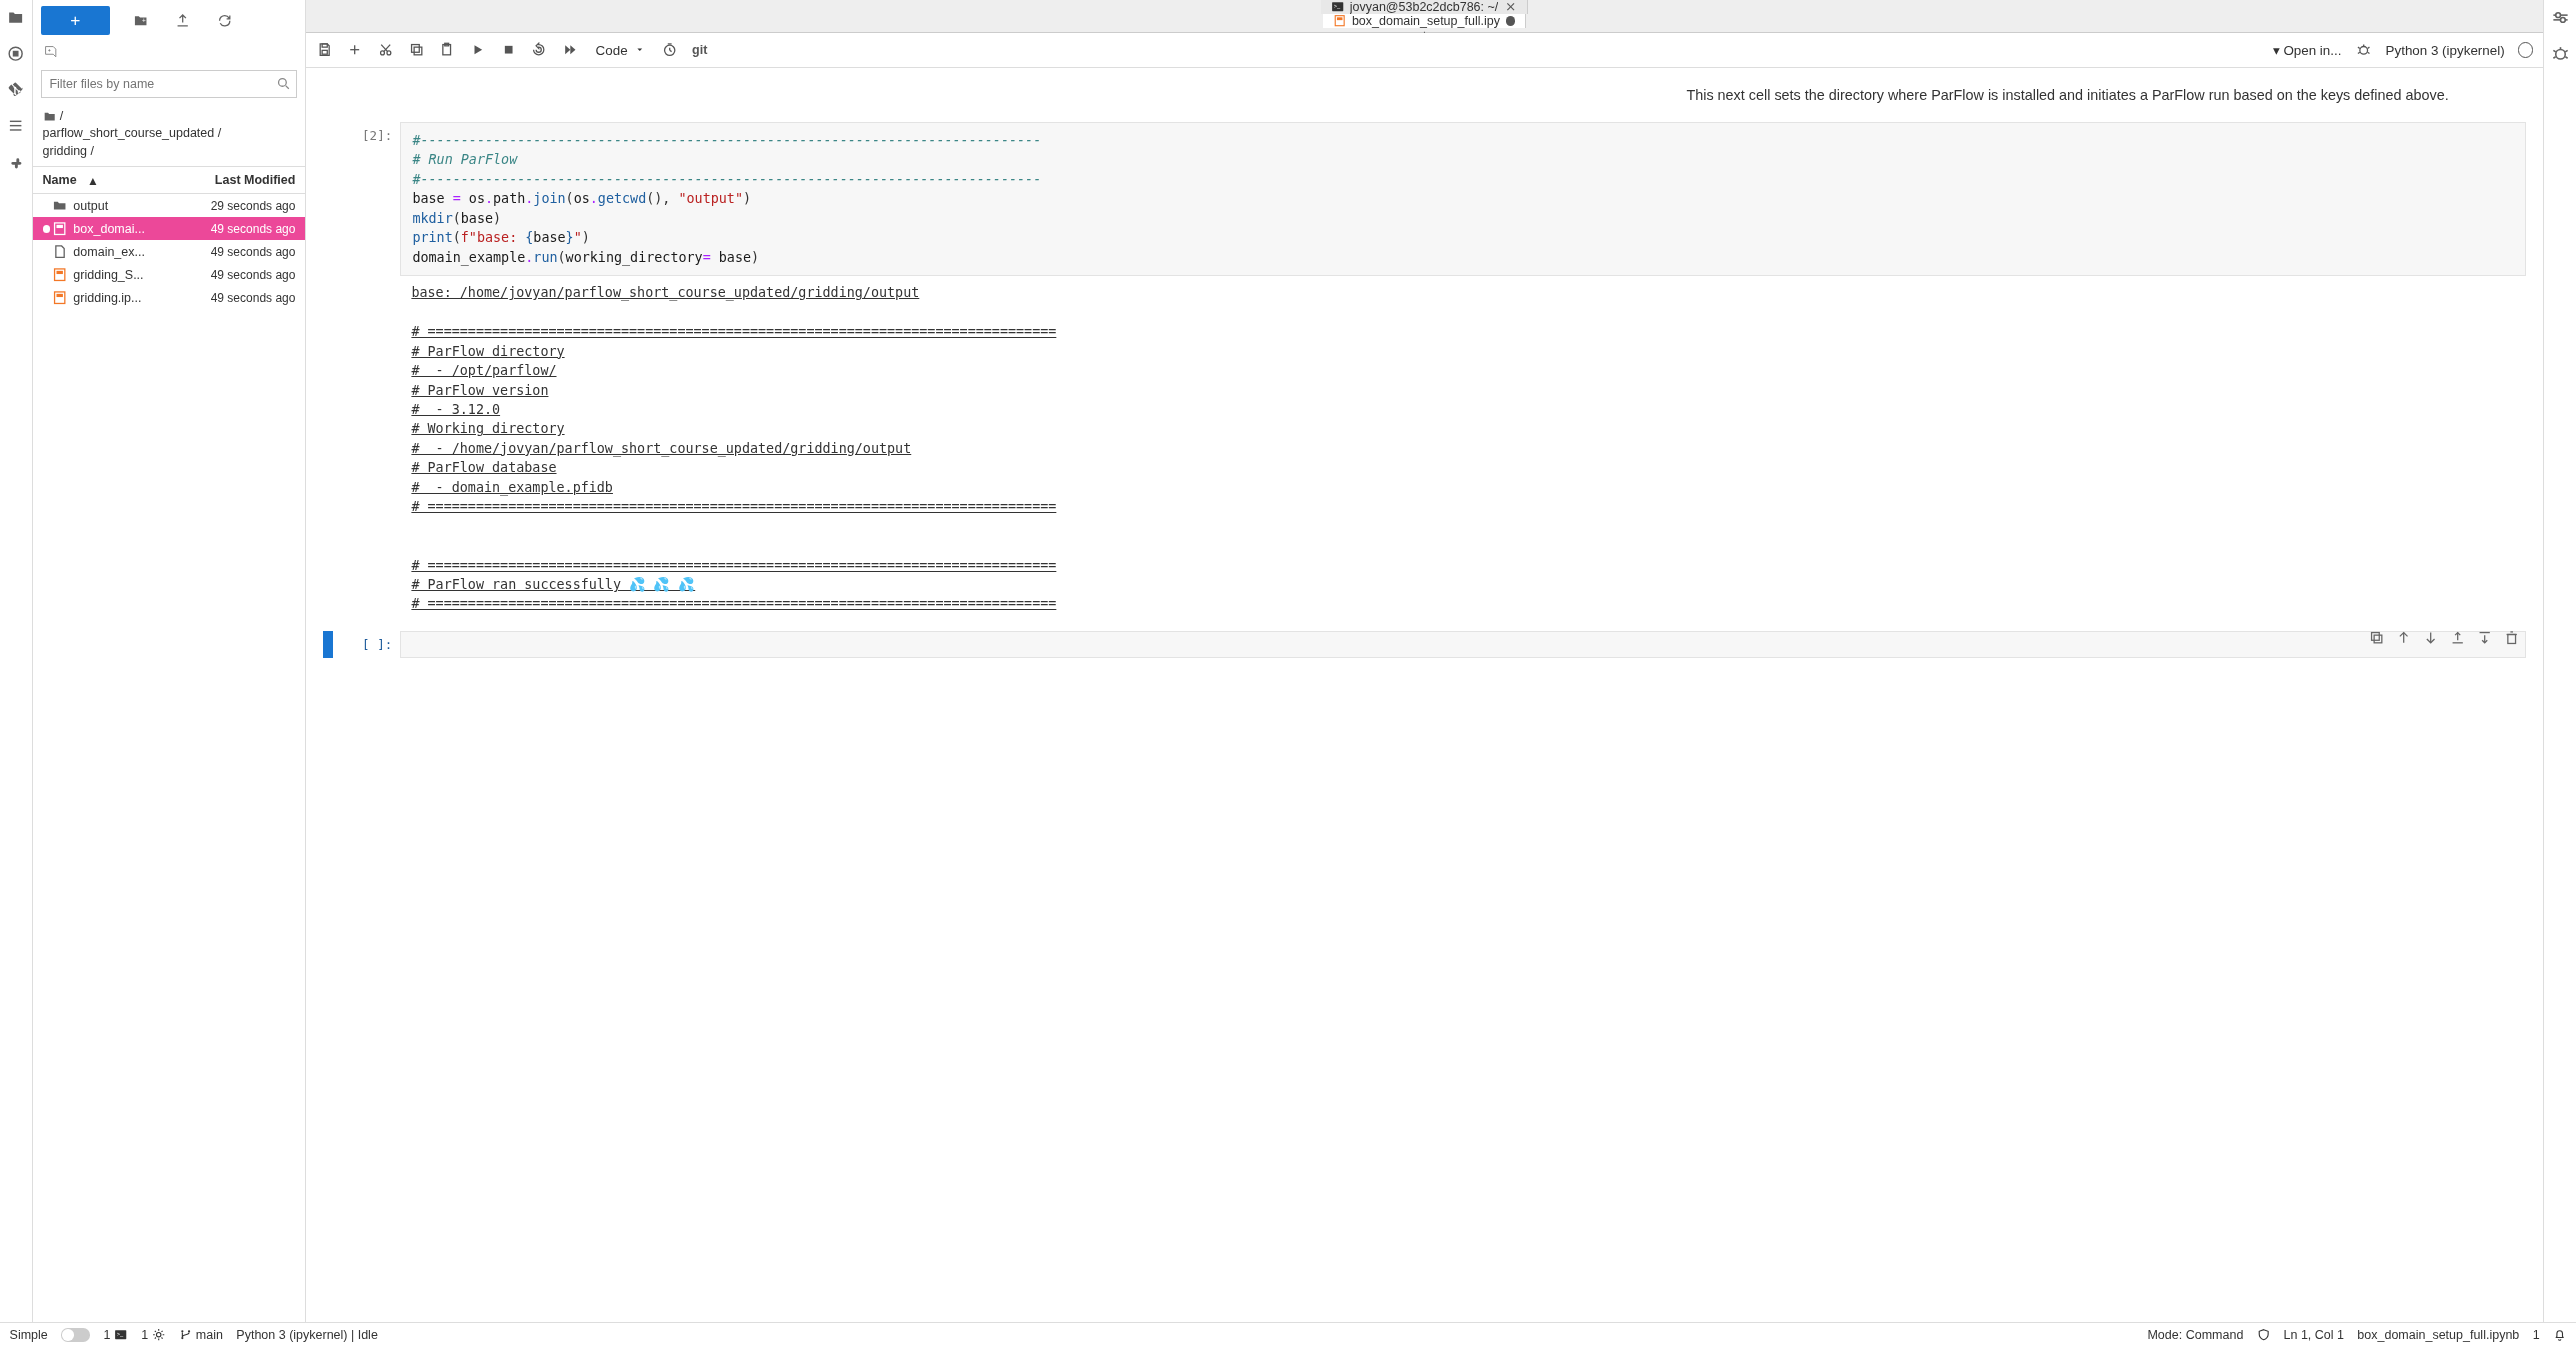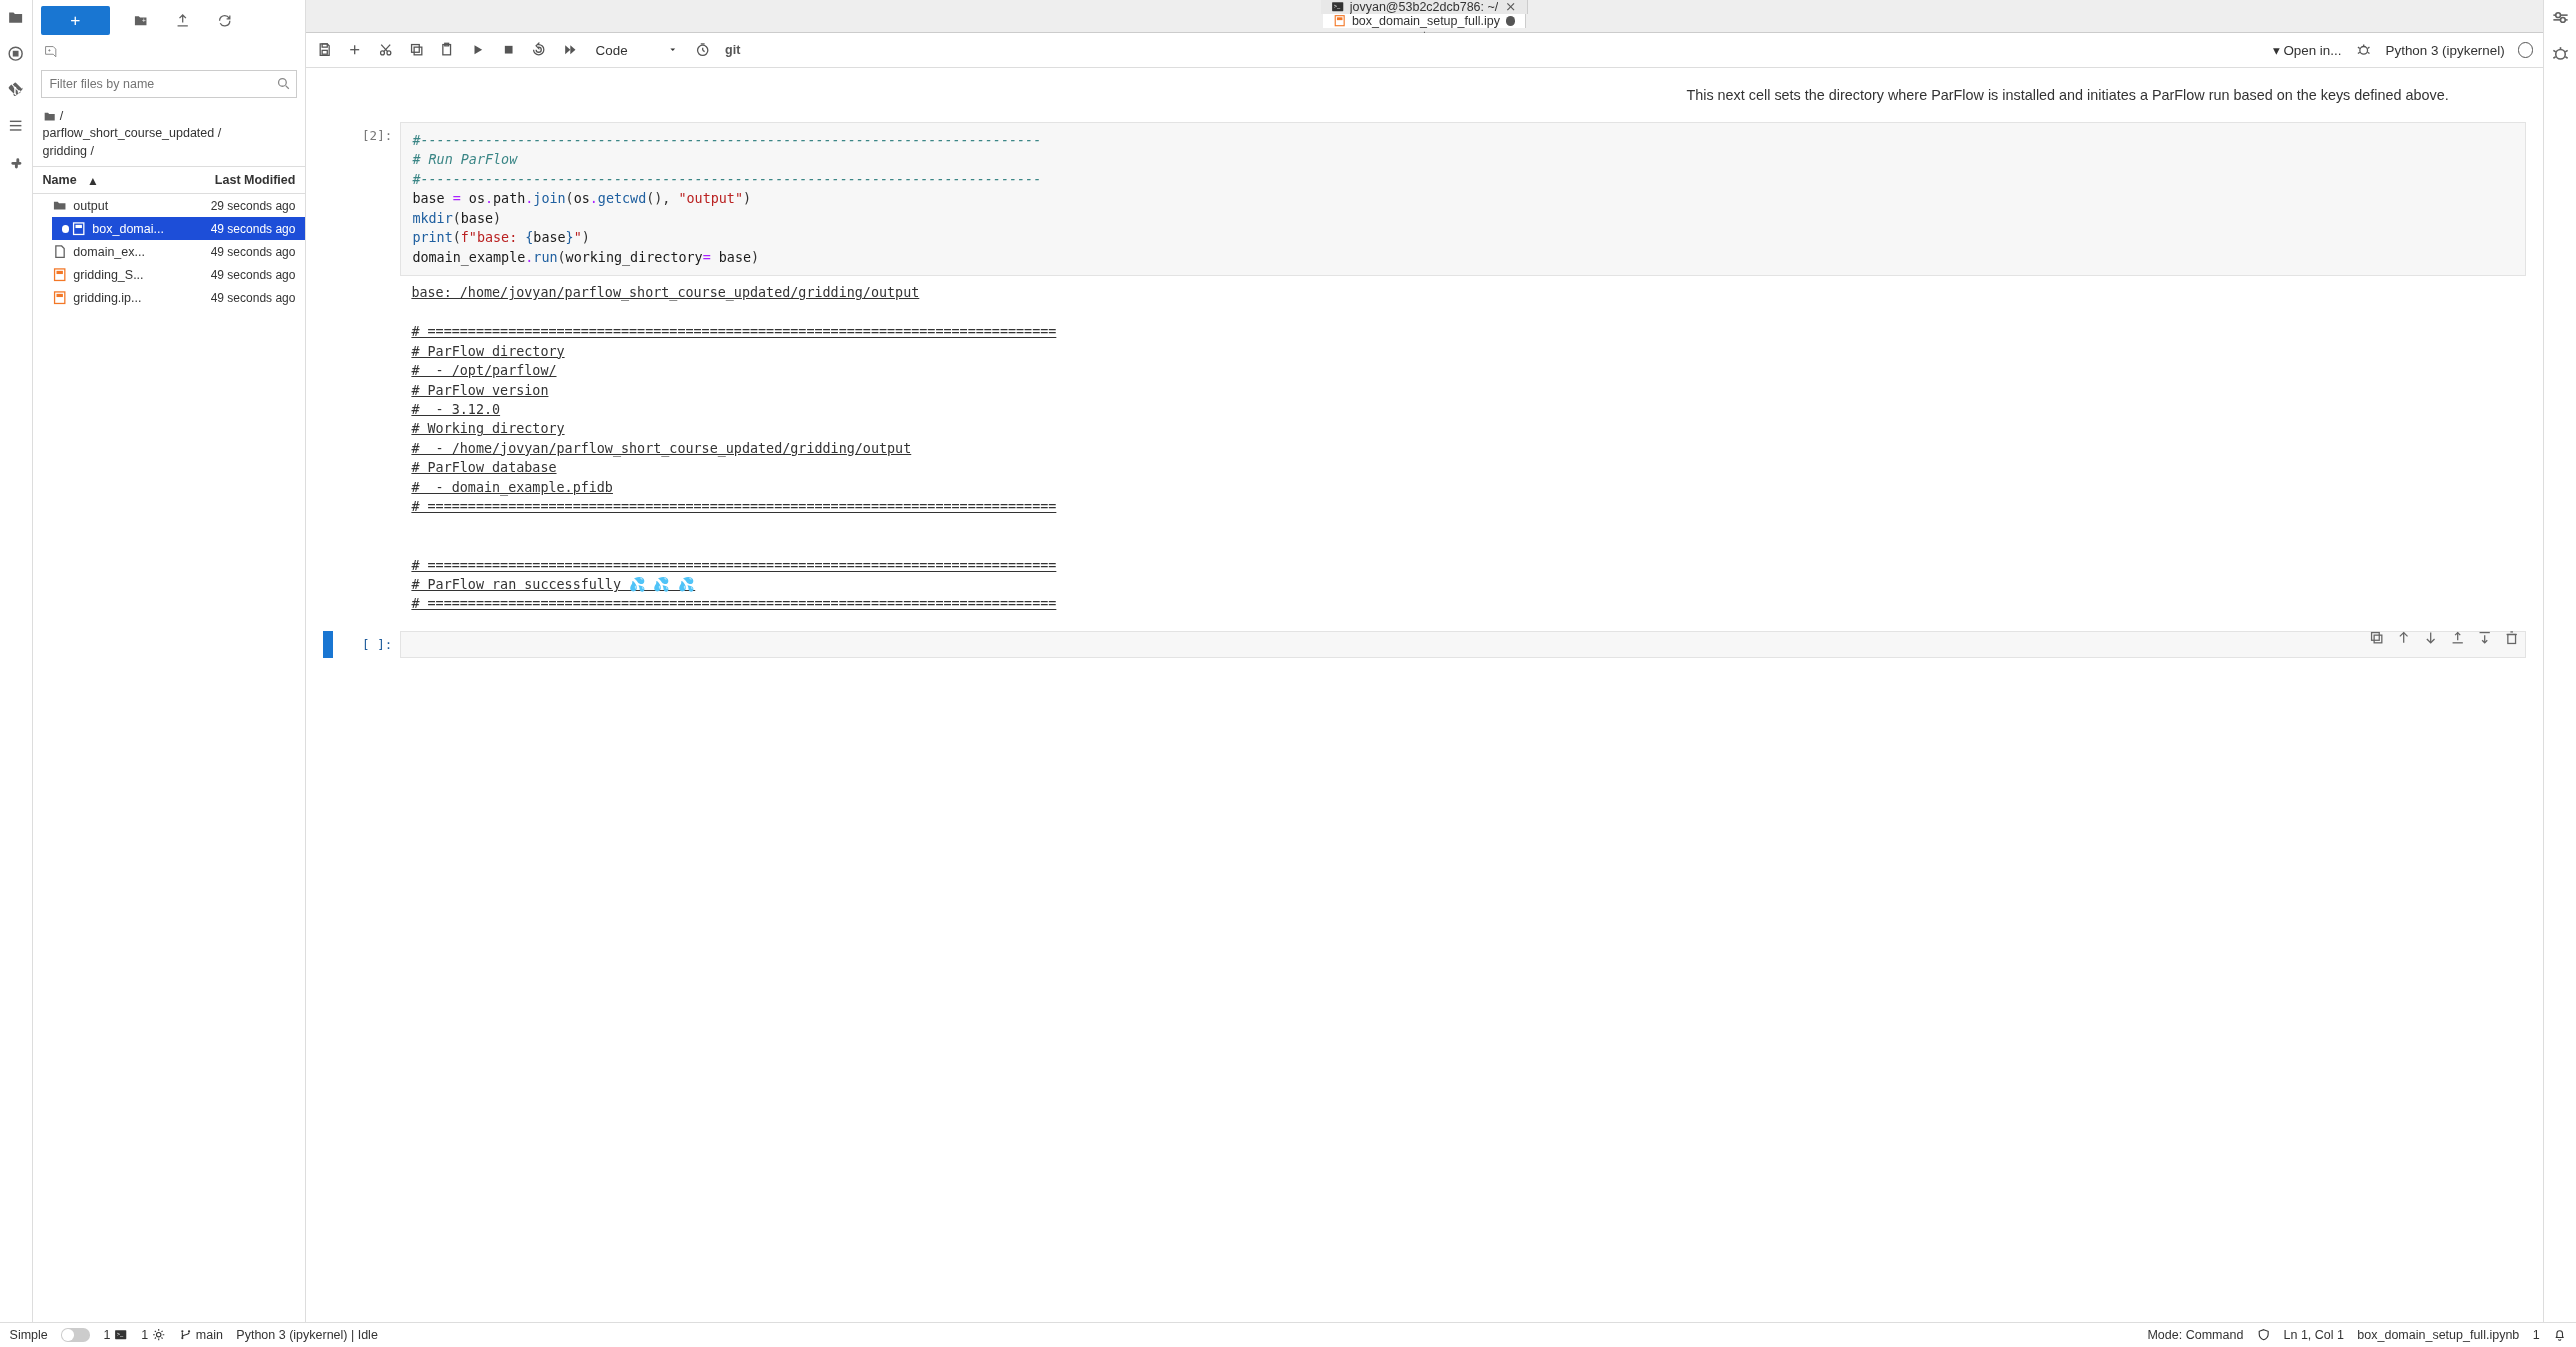--- a/index.html
+++ b/index.html
@@ -29,42 +29,42 @@
 .fp-filter .filter-wrap { position: relative; }
 .fp-filter input { width: 100%; padding: 5.8px 27px 5.8px 7.7px; border: 1px solid #ccc; font-size: 12.5px; }
 .fp-filter .search-icon { position: absolute; right: 5.8px; top: 5.8px; color: #888; }
 .fp-crumb { padding: 5.8px 9.6px; font-size: 12.5px; line-height: 1.4; }
 .fp-crumb .folder-icon { vertical-align: middle; margin-right: 3.8px; }
 .fp-header { display: flex; border-top: 1px solid #ddd; border-bottom: 1px solid #ddd; font-weight: 600; }
 .fp-header .col-name { flex: 1; padding: 5.8px 9.6px; display: flex; align-items: center; gap: 13px; }
 .fp-header .col-mod { width: 125px; padding: 5.8px 9.6px; text-align: right; }
 .fp-list { flex: 1; overflow-y: auto; }
 .fp-row { display: flex; align-items: center; padding: 3.8px 9.6px; cursor: pointer; }
-.fp-row.selected { background: #1d4ed8; color: #fff; margin-left: 19px; }
+.fp-row.selected { background: #ec4899; color: #fff; }
 .fp-row .dot { width: 7.7px; height: 7.7px; border-radius: 50%; background: #1976d2; margin-right: 1.9px; flex-shrink: 0; visibility: hidden; }
 .fp-row.selected .dot { background: #fff; visibility: visible; }
 .fp-row .fi { width: 15.4px; height: 15.4px; margin-right: 5.8px; flex-shrink: 0; display: flex; align-items: center; justify-content: center; }
 .fp-row .fname { flex: 1; white-space: nowrap; overflow: hidden; text-overflow: ellipsis; }
 .fp-row .fmod { width: 115px; text-align: right; font-size: 12px; }
 
 .editor-area { flex: 1; display: flex; flex-direction: column; min-width: 0; background: #f7f7f7; }
 .tabbar { display: flex; align-items: center; background: #eee; border-bottom: 1px solid #ccc; height: 33px; flex-direction: column; }
 .tab { display: flex; align-items: center; padding: 0 9.6px; height: 100%; border-right: 1px solid #ccc; background: #e8e8e8; gap: 5.8px; cursor: pointer; max-width: 221px; }
 .tab.active { background: #fff; }
 .tab .tab-icon { width: 13.4px; height: 13.4px; flex-shrink: 0; }
 .tab .tab-label { white-space: nowrap; overflow: hidden; text-overflow: ellipsis; font-size: 12.5px; }
 .tab .tab-close { width: 13.4px; height: 13.4px; display:flex; align-items:center; justify-content:center; }
 .tab .tab-dirty { width: 9.6px; height: 9.6px; border-radius: 50%; background: #555; }
 .tab-add { width: 29px; display: flex; align-items: center; justify-content: center; cursor: pointer; color: #555; }
 
 .nb-toolbar { display: flex; align-items: center; height: 35px; background: #fff; border-bottom: 1px solid #ddd; padding: 0 9.6px; gap: 13.4px; }
 .nb-toolbar .nbt-group { display: flex; align-items: center; gap: 13.4px; }
 .nb-toolbar .nbt-icon { width: 17.3px; height: 17.3px; display: flex; align-items: center; justify-content: center; color: #555; cursor: pointer; }
 .nb-toolbar .nbt-icon svg { width: 15.4px; height: 15.4px; }
-.nb-toolbar .celltype { display: flex; align-items: center; gap: 40px; border: none; background: none; font-size: 13.4px; padding: 1.9px 3.8px; cursor: pointer; }
+.nb-toolbar .celltype { display: flex; align-items: center; gap: 7px; border: none; background: none; font-size: 13.4px; padding: 1.9px 3.8px; cursor: pointer; }
 .nb-toolbar .spacer { flex: 1; }
 .nb-toolbar .openin { font-size: 13.4px; cursor: pointer; }
 .nb-toolbar .kernel-name { font-size: 13.4px; }
 .nb-toolbar .kernel-indicator { width: 15.4px; height: 15.4px; border: 1.4px solid #555; border-radius: 50%; }
 
 .nb-content { flex: 1; overflow-y: auto; background: #fff; padding: 9.6px 17.3px 19px 17.3px; }
 .md-text { font-size: 14.4px; padding: 7.7px 77px 15.4px 86px; line-height: 1.5; text-align: right; }
 
 .cell { display: flex; margin-bottom: 9.6px; }
 .cell .gutter { width: 9.6px; }

